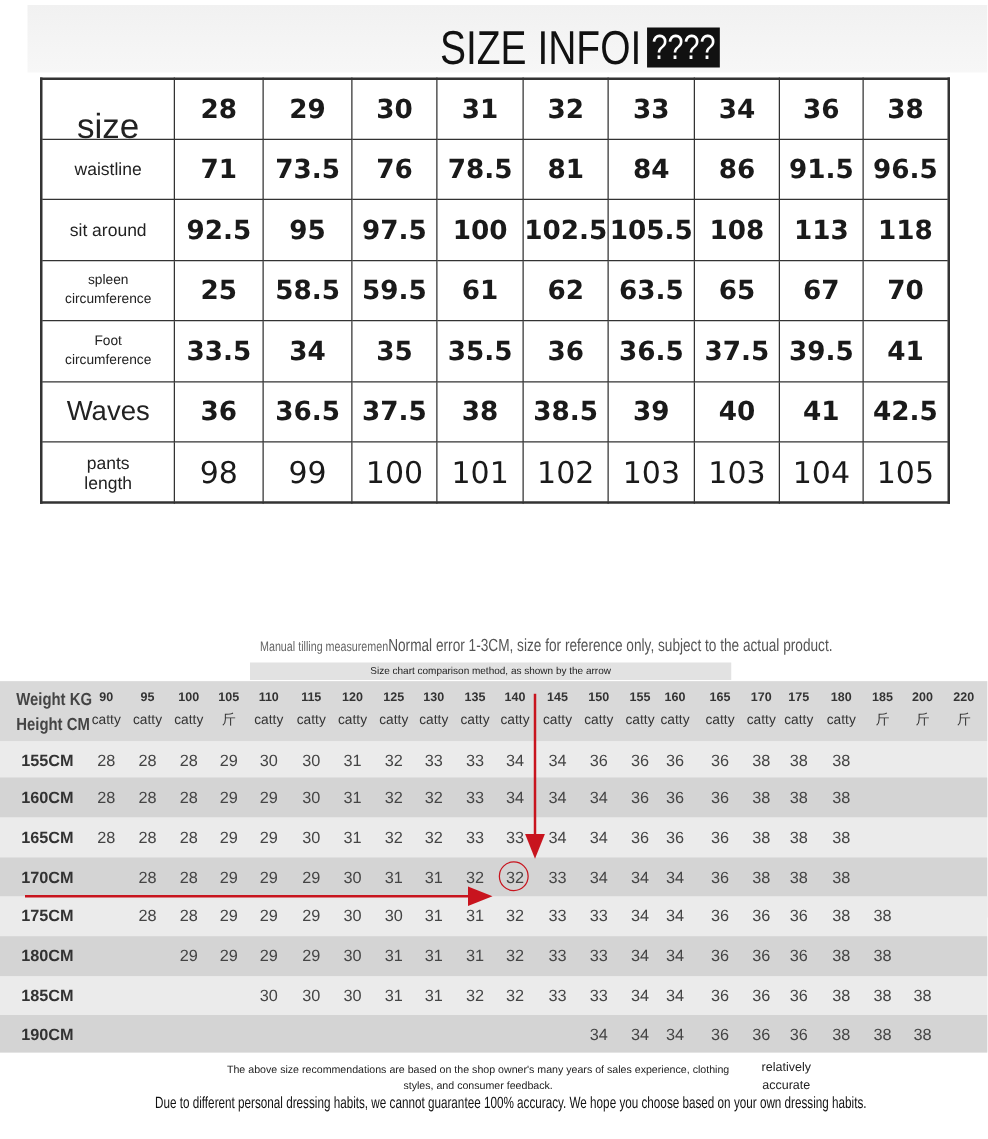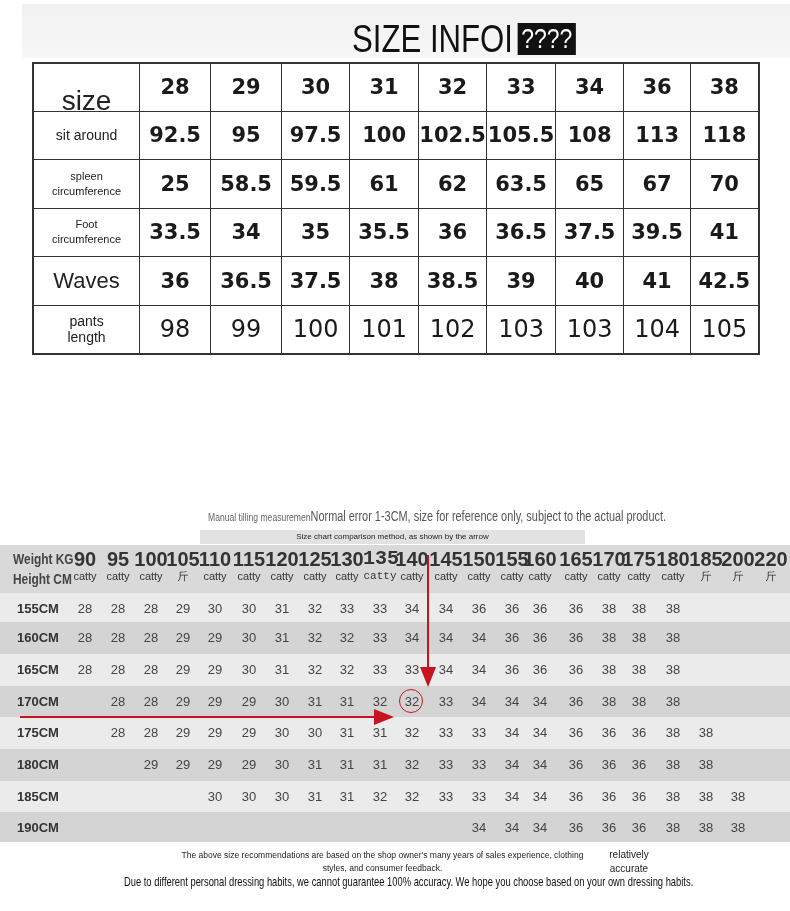--- a/index.html
+++ b/index.html
@@ -58,21 +58,21 @@
   .hdr {
     position: absolute; left: 0; top: 545px; width: 790px; height: 48px; background: #d9d9d9;
   }
   .hdr-lbl {
     position: absolute; left: 13px; font-size: 14px; font-weight: bold; color: #444;
     transform: scaleX(0.85); transform-origin: left center; white-space: nowrap;
   }
   .wcol {
     position: absolute; top: 551px; width: 34px; margin-left: -17px; text-align: center;
   }
-  .wcol .num { display: block; font-size: 20px; font-weight: bold; color: #333; line-height: 16px; }
+  .wcol .num { display: block; font-size: 10px; font-weight: bold; color: #333; line-height: 16px; }
   .wcol .unit { display: block; font-size: 11px; color: #333; line-height: 14px; margin-top: 2px; }
 
   .hrow { position: absolute; left: 0; width: 790px; height: 32px; }
   .hrow.alt { background: #d4d4d4; }
   .hrow.norm { background: #ebebeb; }
   .hrow .hl {
     position: absolute; left: 17px; top: 8px; font-size: 13px; font-weight: bold; color: #333;
   }
   .cell {
     position: absolute; top: 8px; width: 30px; margin-left: -15px; text-align: center;
@@ -111,20 +111,32 @@
     <td style="width:71px">29</td>
     <td style="width:68px">30</td>
     <td style="width:69px">31</td>
     <td style="width:68px">32</td>
     <td style="width:69px">33</td>
     <td style="width:68px">34</td>
     <td style="width:67px">36</td>
     <td style="width:68px">38</td>
   </tr>
   <tr>
+    <td class="lbl">waistline</td>
+    <td>71</td>
+    <td>73.5</td>
+    <td>76</td>
+    <td>78.5</td>
+    <td>81</td>
+    <td>84</td>
+    <td>86</td>
+    <td>91.5</td>
+    <td>96.5</td>
+  </tr>
+  <tr>
     <td class="lbl">sit around</td>
     <td>92.5</td>
     <td>95</td>
     <td>97.5</td>
     <td>100</td>
     <td>102.5</td>
     <td>105.5</td>
     <td>108</td>
     <td>113</td>
     <td>118</td>
@@ -218,21 +230,21 @@
       <span class="unit">catty</span>
     </div>
     <div class="wcol" style="left: 315px;">
       <span class="num">125</span>
       <span class="unit">catty</span>
     </div>
     <div class="wcol" style="left: 347px;">
       <span class="num">130</span>
       <span class="unit">catty</span>
     </div>
-    <div class="wcol" style="left: 380px; font-family: Liberation Mono, monospace;">
+    <div class="wcol" style="left: 380px;">
       <span class="num">135</span>
       <span class="unit">catty</span>
     </div>
     <div class="wcol" style="left: 412px;">
       <span class="num">140</span>
       <span class="unit">catty</span>
     </div>
     <div class="wcol" style="left: 446px;">
       <span class="num">145</span>
       <span class="unit">catty</span>

